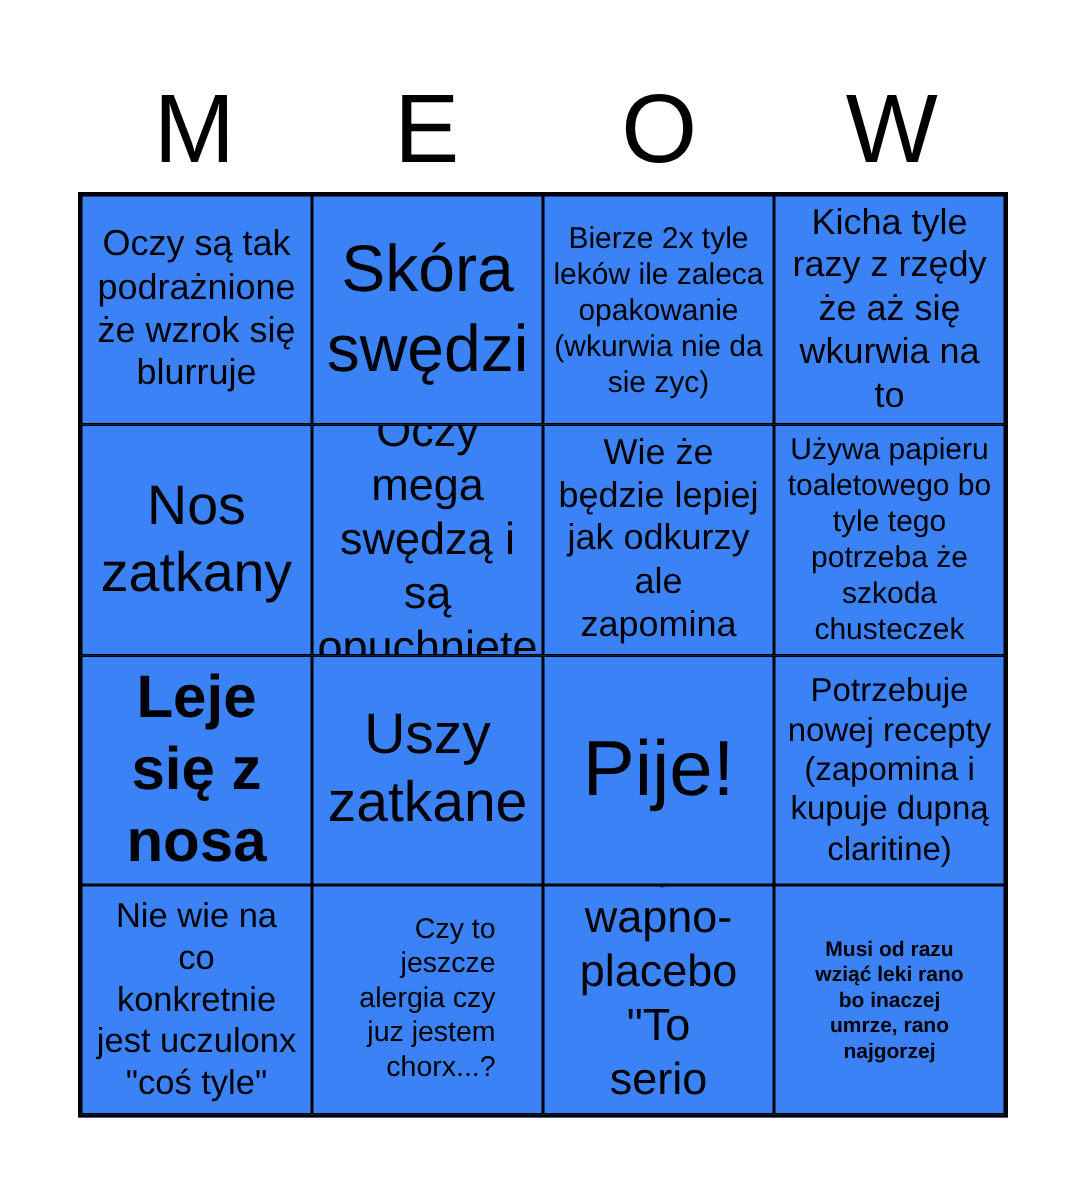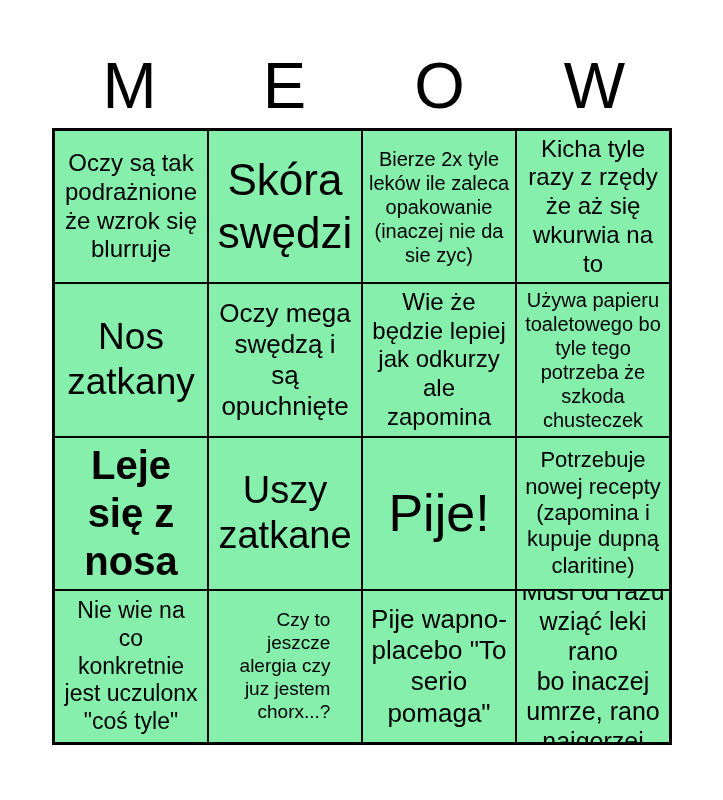--- a/index.html
+++ b/index.html
@@ -33,42 +33,42 @@
     position: absolute;
     left: 52px;
     top: 128px;
     width: 620px;
     height: 617px;
     box-sizing: border-box;
     border: 2px solid #000000;
     display: grid;
     grid-template-columns: repeat(4, 1fr);
     grid-template-rows: repeat(4, 1fr);
-    background: #86efac;
+    background: #3b82f6;
   }
   .cell {
     box-sizing: border-box;
     border: 1px solid #000000;
     display: flex;
     align-items: center;
     justify-content: center;
     text-align: center;
     white-space: pre-line;
     line-height: 1.2;
     padding: 2px 3px;
     overflow: hidden;
     cursor: pointer;
   }
   .fs20 { font-size: 20px; }
-  .fs21 { font-size: 25px; }
+  .fs21 { font-size: 14px; font-weight: bold; }
   .fs22 { font-size: 22px; }
   .fs23 { font-size: 23px; }
   .fs24 { font-size: 24px; }
   .fs25 { font-size: 19px; text-align: right; }
-  .fs26 { font-size: 26px; }
+  .fs26 { font-size: 30px; }
   .fs37 { font-size: 37px; }
   .fs38 { font-size: 38px; }
   .fs40 { font-size: 40px; font-weight: bold; }
   .fs44 { font-size: 44px; }
   .fs52 { font-size: 52px; }
 </style>
 </head>
 <body>
 
 <div class="page">
@@ -83,21 +83,21 @@
   <div class="grid">
     <div class="cell fs24">Oczy są tak
 podrażnione
 że wzrok się
 blurruje</div>
     <div class="cell fs44">Skóra
 swędzi</div>
     <div class="cell fs20">Bierze 2x tyle
 leków ile zaleca
 opakowanie
-(inaczej nie da
+(wkurwia nie da
 sie zyc)</div>
     <div class="cell fs24">Kicha tyle
 razy z rzędy
 że aż się
 wkurwia na
 to</div>
 
     <div class="cell fs37">Nos
 zatkany</div>
     <div class="cell fs26">Oczy mega

